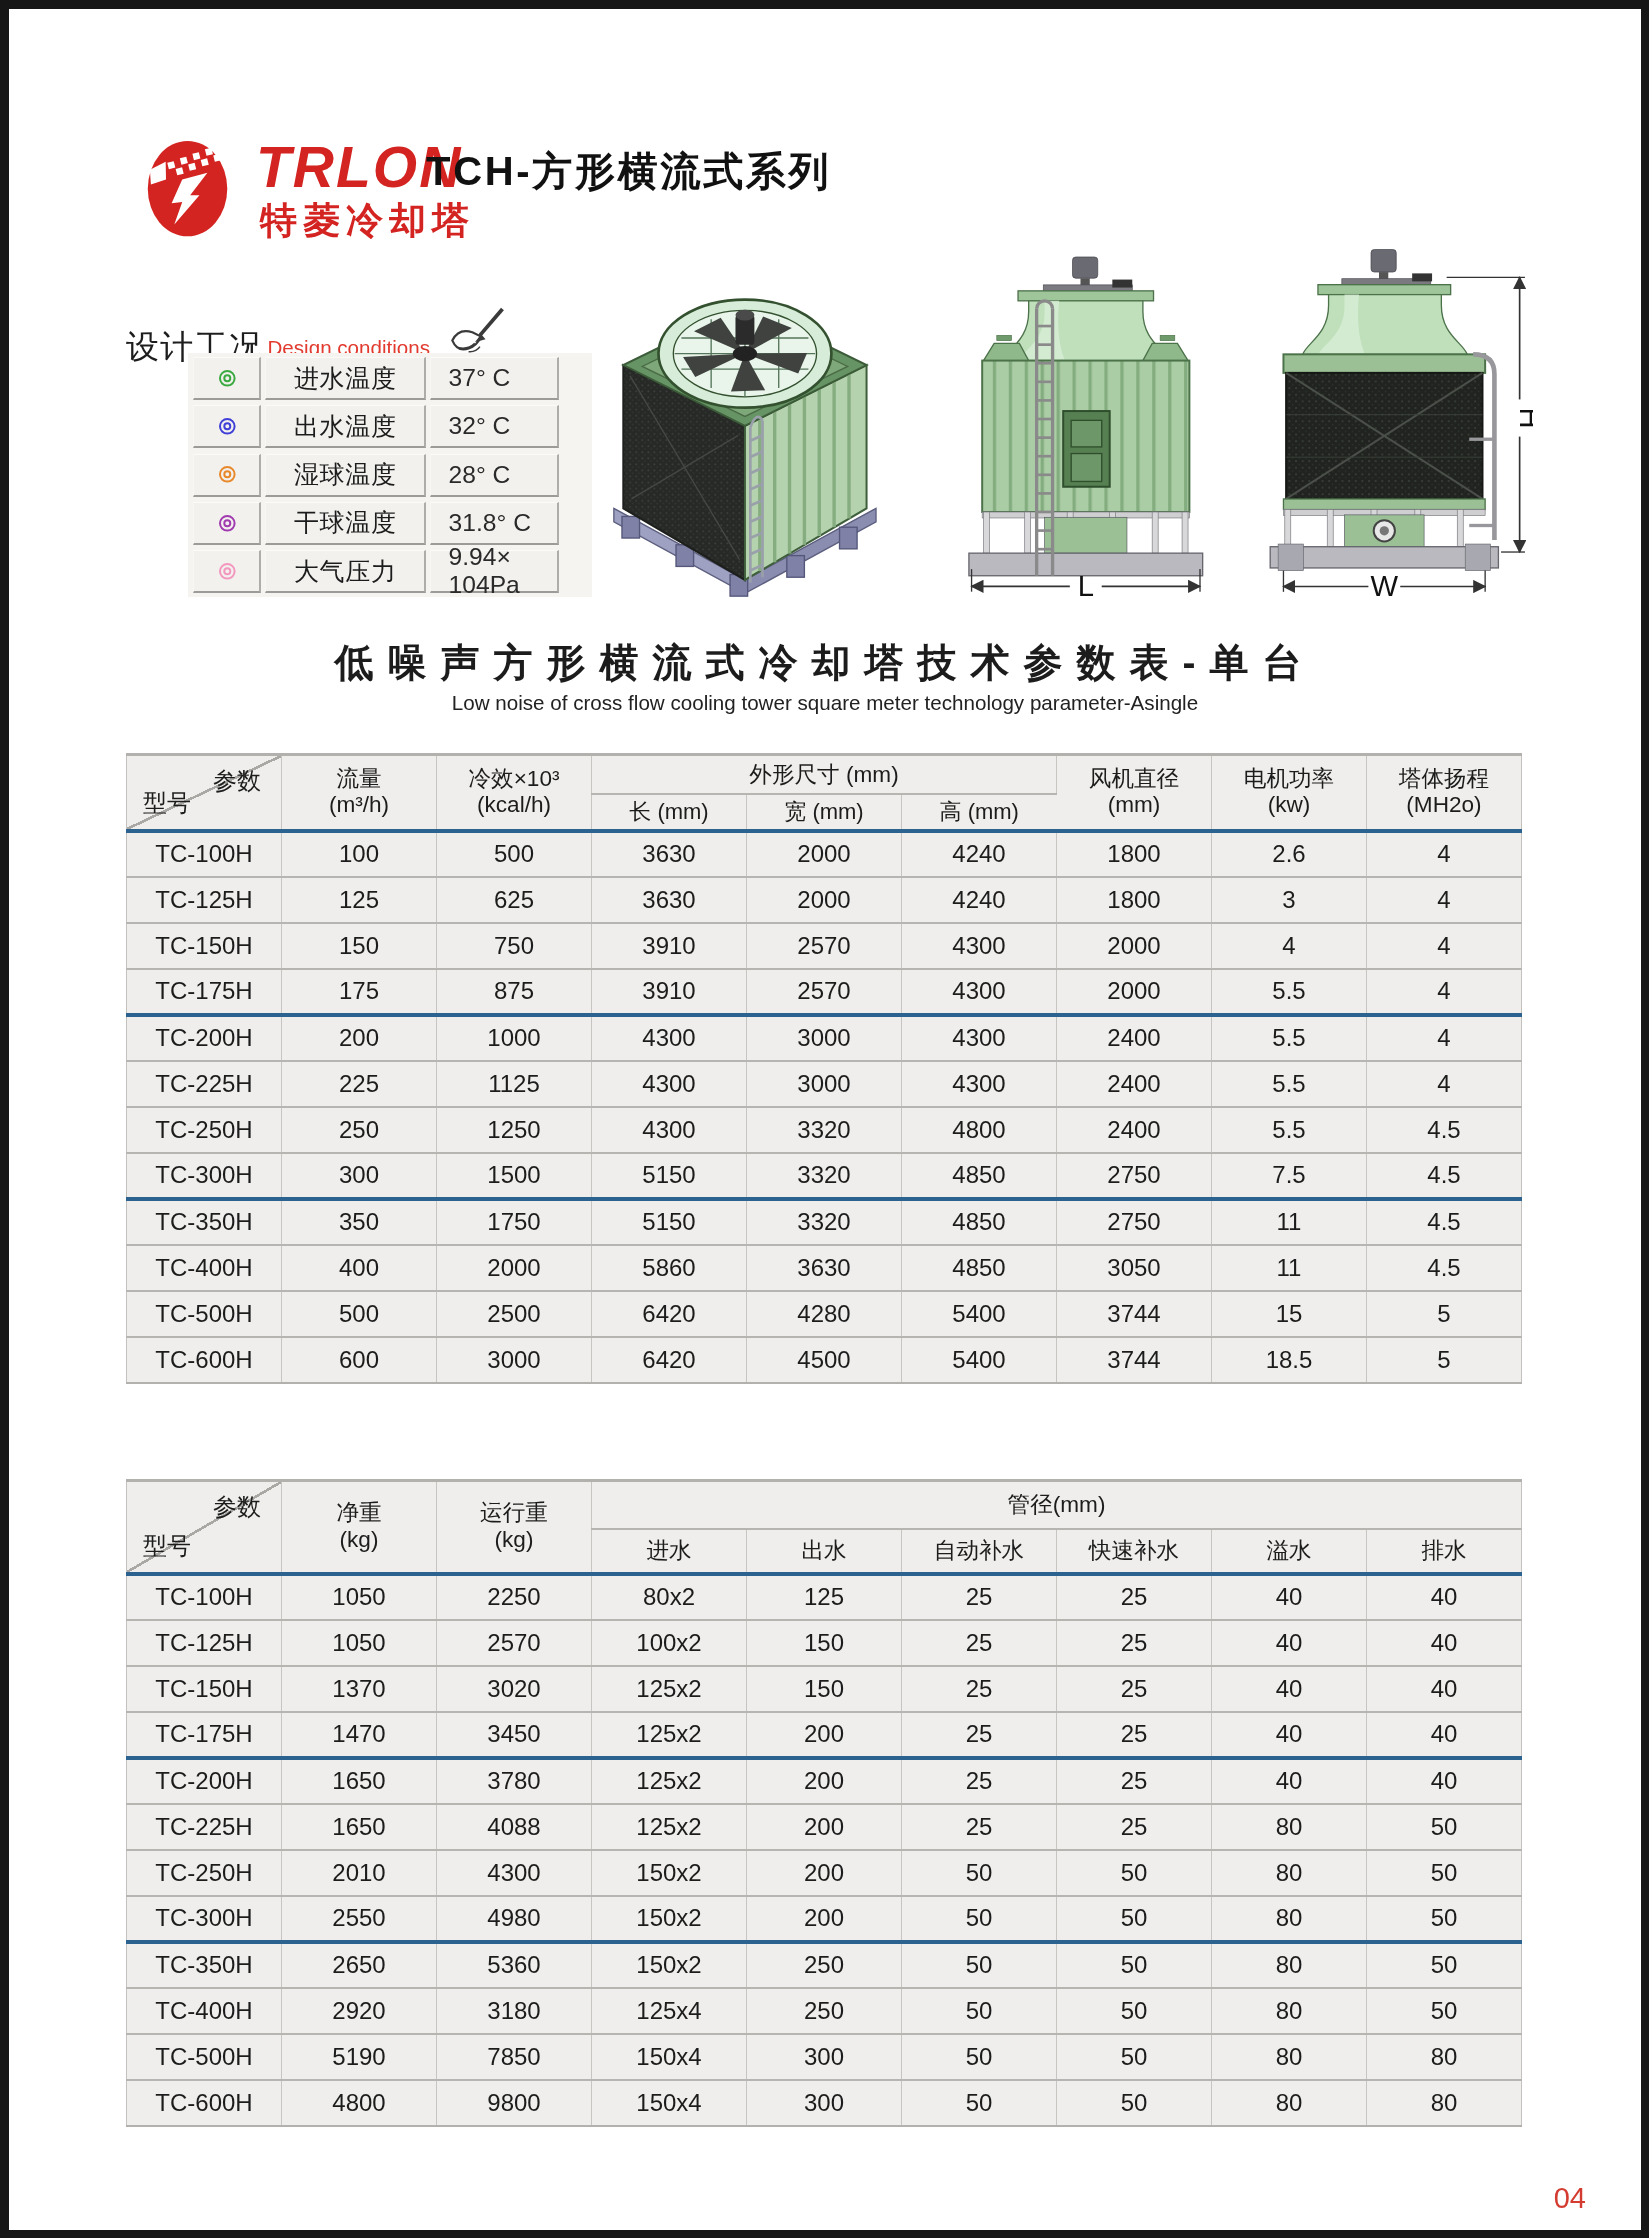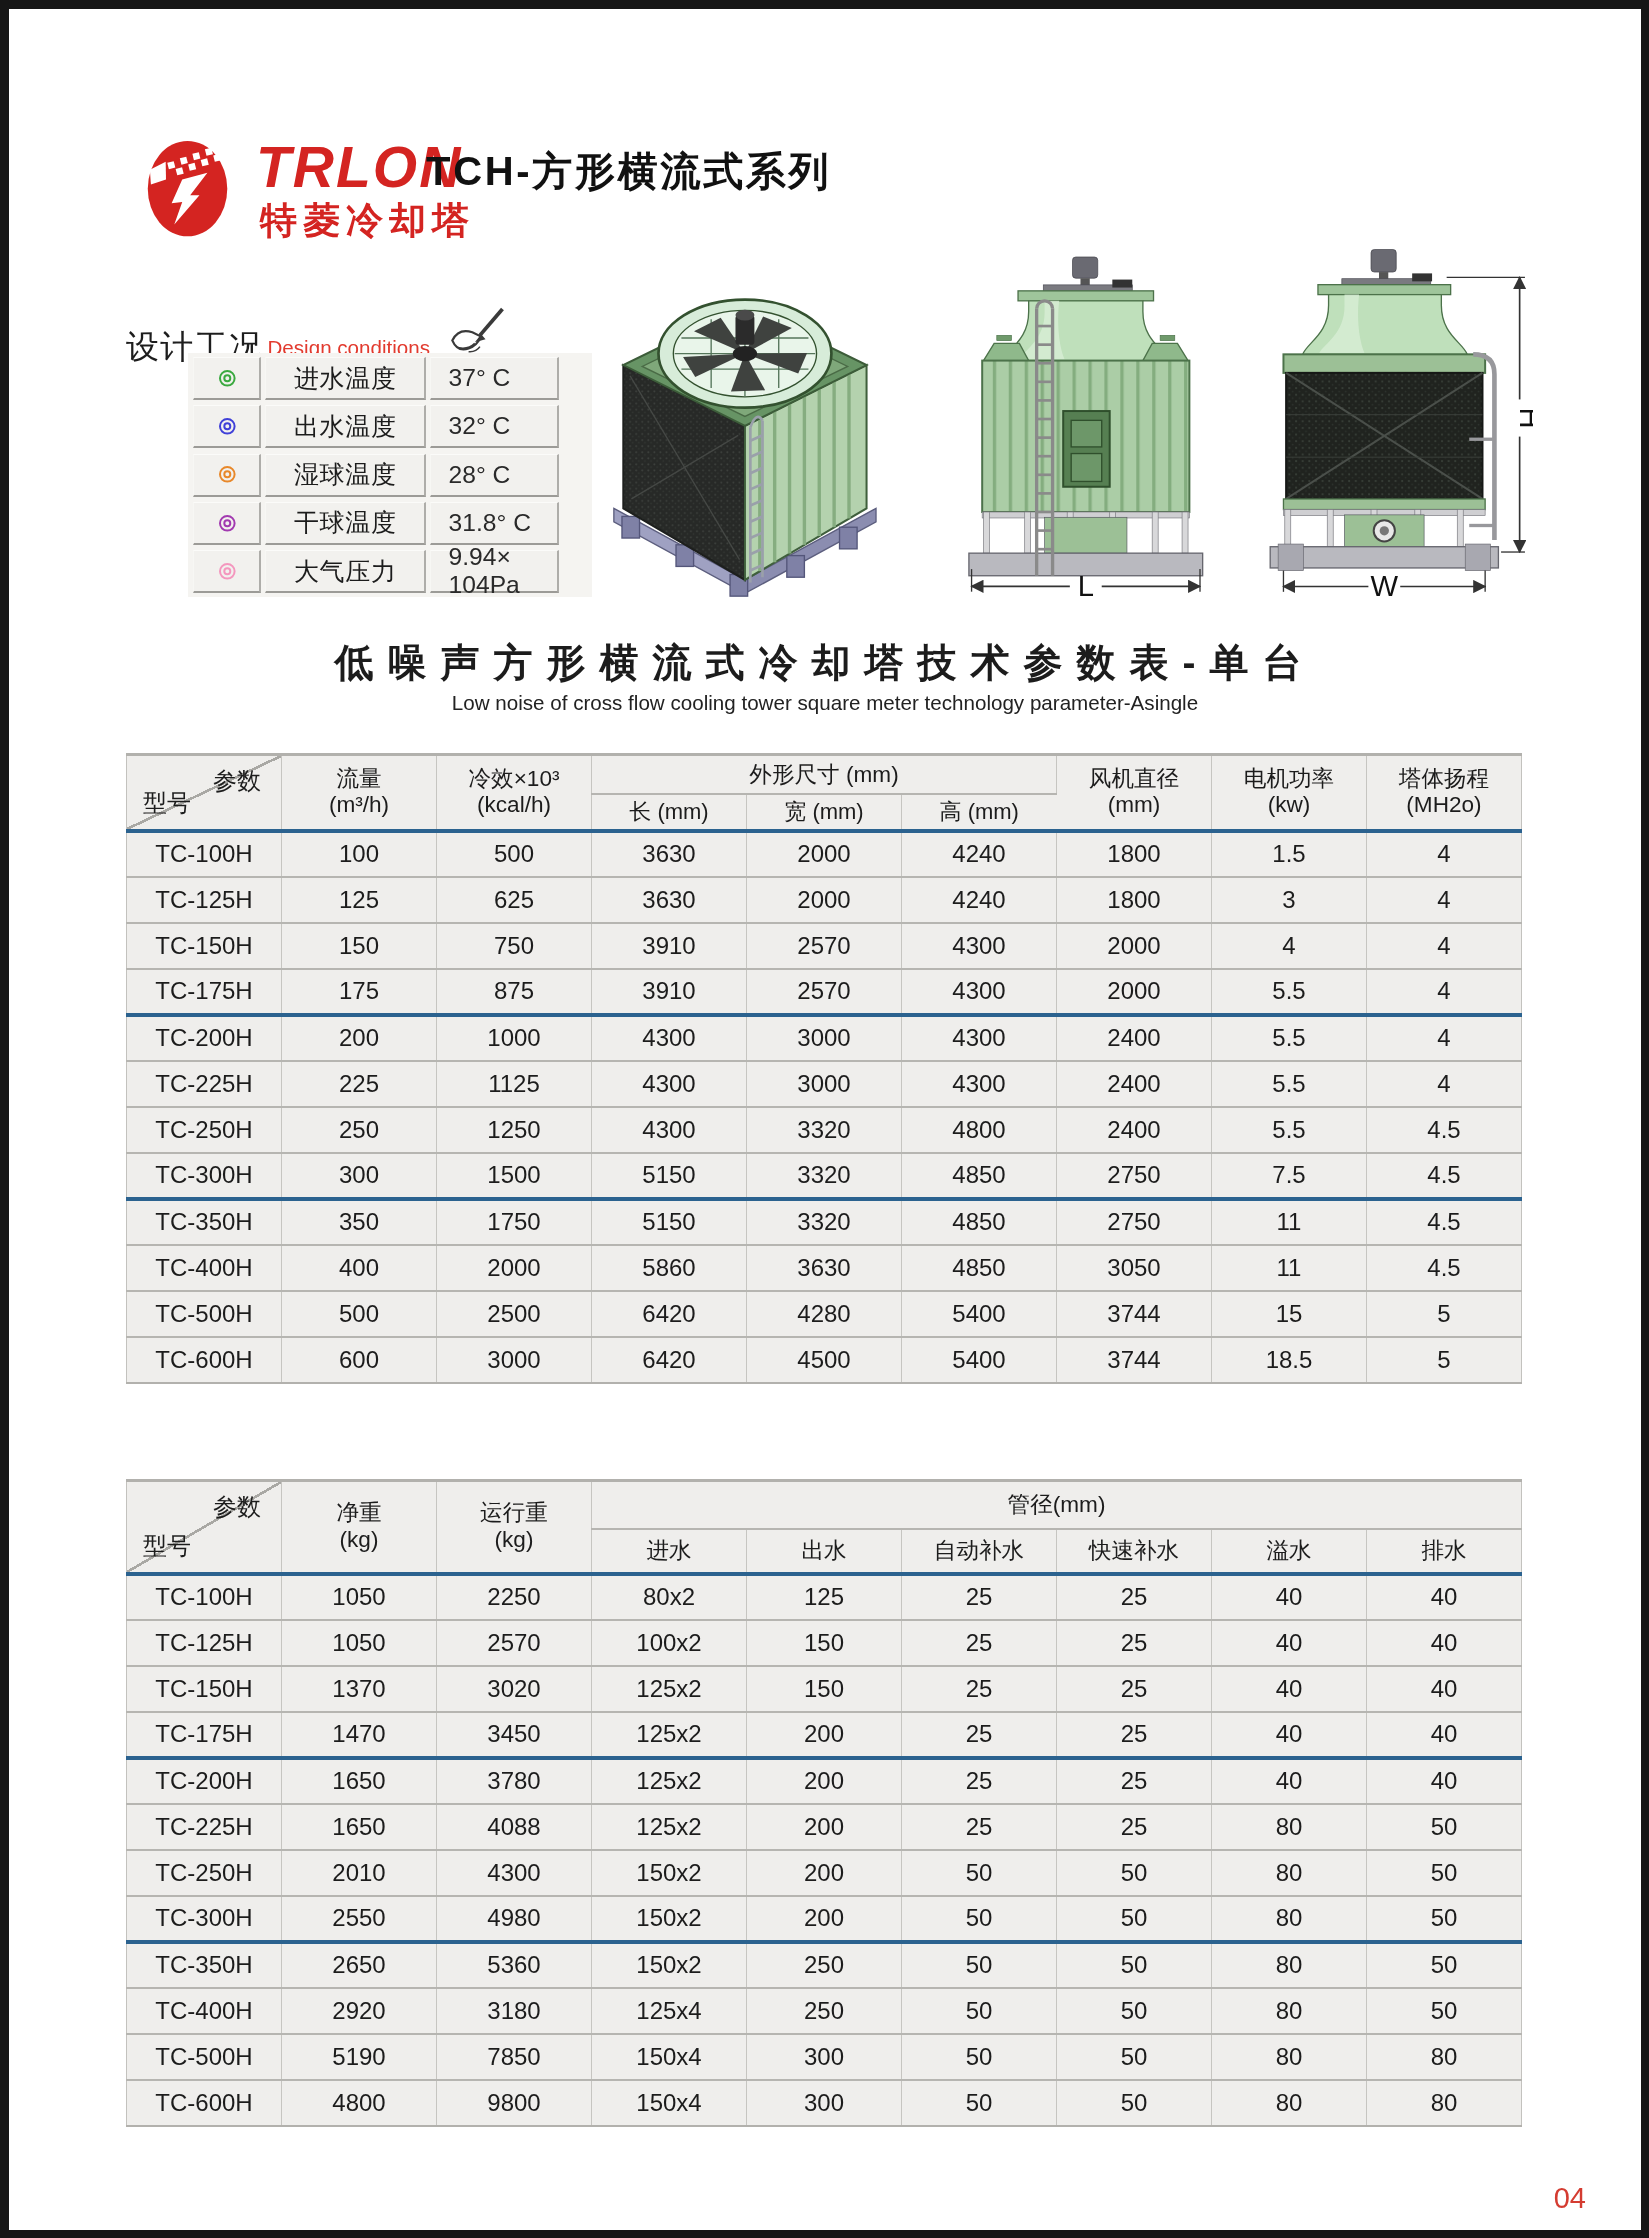--- a/index.html
+++ b/index.html
@@ -433,21 +433,21 @@
       </thead>
       <tbody id="t1-body">
           <tr>
             <td>TC-100H</td>
             <td>100</td>
             <td>500</td>
             <td>3630</td>
             <td>2000</td>
             <td>4240</td>
             <td>1800</td>
-            <td>1.5</td>
+            <td>2.6</td>
             <td>4</td>
           </tr>
           <tr>
             <td>TC-125H</td>
             <td>125</td>
             <td>625</td>
             <td>3630</td>
             <td>2000</td>
             <td>4240</td>
             <td>1800</td>

